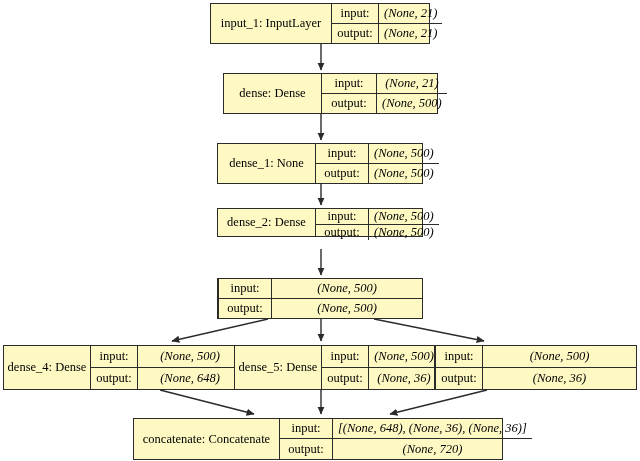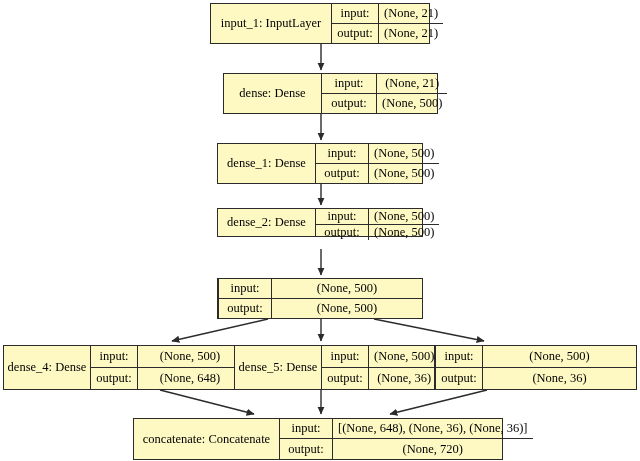--- a/index.html
+++ b/index.html
@@ -49,20 +49,21 @@
     padding:0 5px;
   }
   .io-value{
     display:flex;align-items:center;justify-content:center;
     border-left:1.4px solid #2b2b2b;
     box-sizing:border-box;
     font-size:12.5px;
     white-space:nowrap;
     flex:1 1 auto;
     padding:0 5px;
+    font-style:italic;
   }
 </style>
 </head>
 <body>
 
 <div id="canvas">
   <svg id="edges" viewBox="0 0 640 461" xmlns="http://www.w3.org/2000/svg">
     <defs>
       <marker id="arrowhead" markerWidth="9" markerHeight="9" refX="7.4" refY="3.6" orient="auto" markerUnits="userSpaceOnUse">
         <path d="M 0 0 L 8 3.6 L 0 7.2 z" fill="#2b2b2b"></path>
@@ -102,21 +103,21 @@
             <div class="io-label" style="width: 54px; flex: 0 0 54px;">input:</div>
             <div class="io-value">(None, 21)</div>
           </div>
           <div class="io-row ">
             <div class="io-label" style="width: 54px; flex: 0 0 54px;">output:</div>
             <div class="io-value">(None, 500)</div>
           </div>
         </div>
       </div>
       <div class="node" style="left: 217px; top: 143px; width: 206px; height: 41px;">
-        <div class="name-cell" style="width: 97px; flex: 0 0 97px;">dense_1: Dense</div>
+        <div class="name-cell" style="width: 97px; flex: 0 0 97px;">dense_1: None</div>
         <div class="io-block">
           <div class="io-row top">
             <div class="io-label" style="width: 52px; flex: 0 0 52px;">input:</div>
             <div class="io-value">(None, 500)</div>
           </div>
           <div class="io-row ">
             <div class="io-label" style="width: 52px; flex: 0 0 52px;">output:</div>
             <div class="io-value">(None, 500)</div>
           </div>
         </div>

